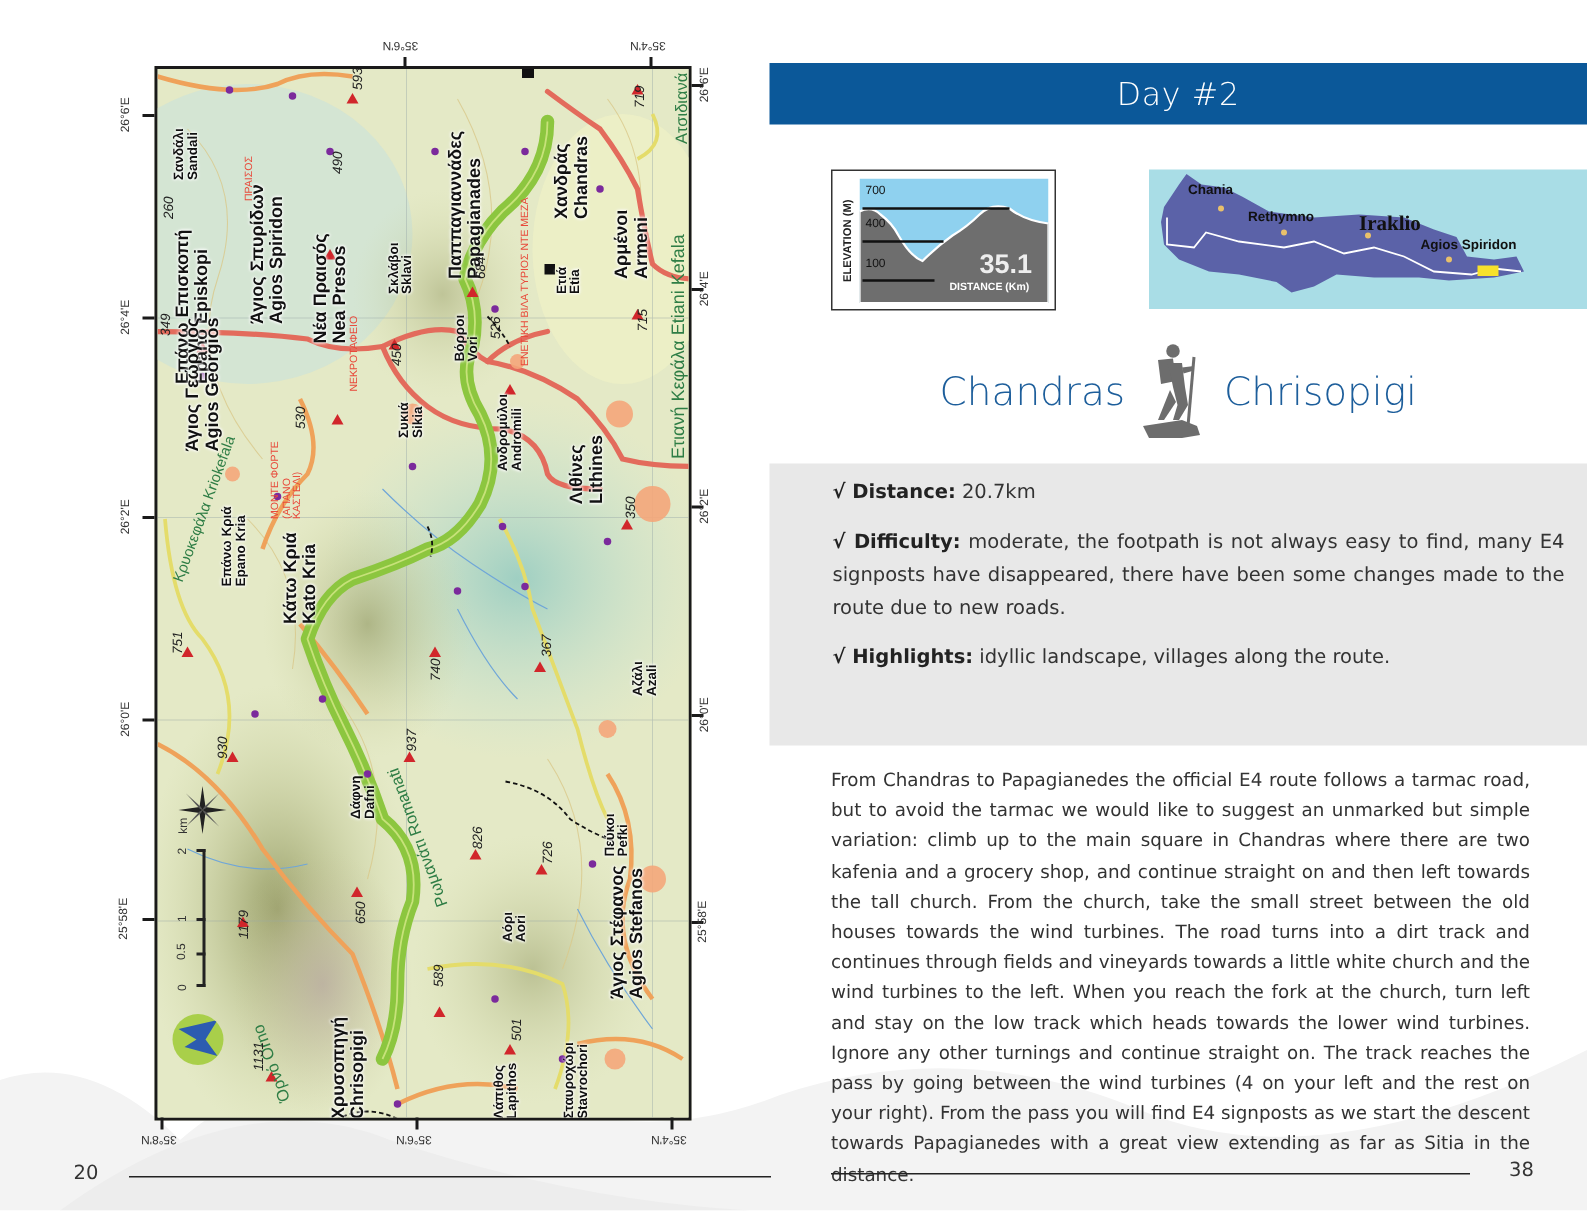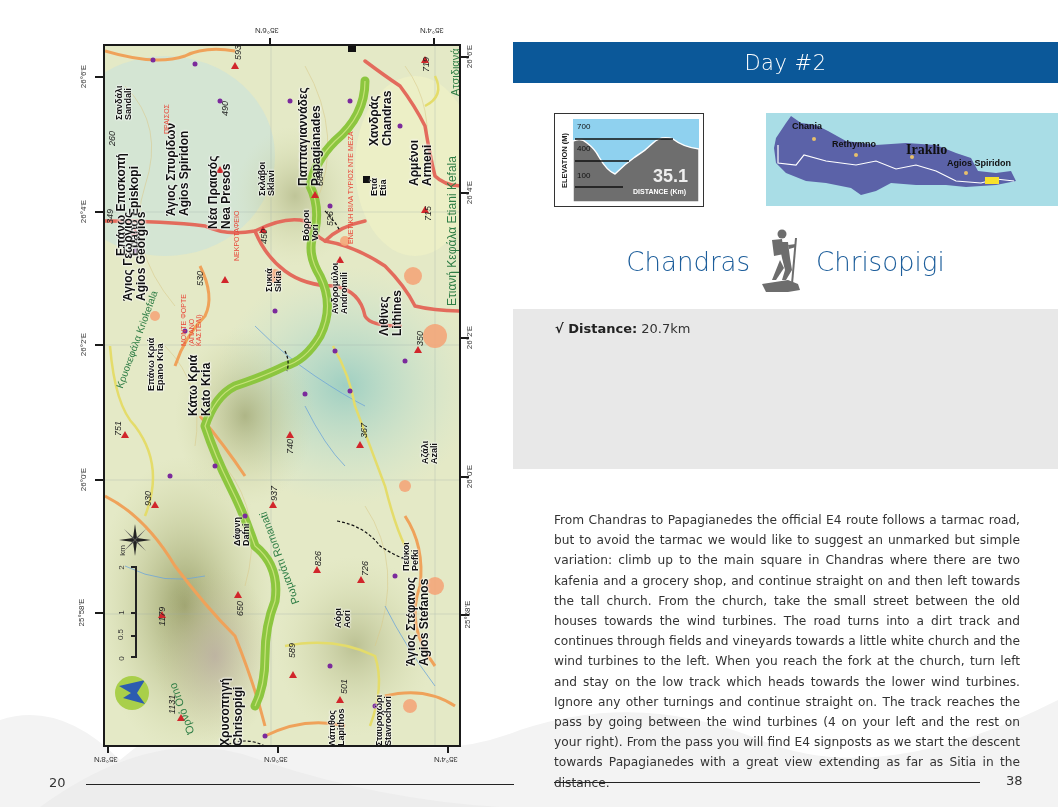--- a/index.html
+++ b/index.html
@@ -22,21 +22,21 @@
 .red-text{position:absolute;font-family:"Liberation Sans",sans-serif;color:#e8493a;font-size:7px;white-space:nowrap;transform:rotate(-90deg);transform-origin:left top;line-height:1.1}
 .page-num{position:absolute;font-family:"DejaVu Sans",sans-serif;font-size:13px;color:#333;z-index:3}
 .rule{position:absolute;height:1px;background:#222;z-index:3}
 
 .day-banner{position:absolute;left:513px;top:42px;width:545px;height:41px;background:#0b5899;color:#fff;display:flex;align-items:center;justify-content:center;font-family:"DejaVu Sans",sans-serif;font-size:21px;font-weight:300;letter-spacing:.5px;z-index:2}
 .elev{position:absolute;left:554px;top:113px;width:150px;height:94px;border:1px solid #333;background:#fff;z-index:2}
 .crete{position:absolute;left:766px;top:113px;width:293px;height:93px;background:#a9dde6;z-index:2}
 .title-row{position:absolute;left:513px;top:222px;width:545px;height:80px;display:flex;align-items:center;justify-content:center;gap:8px;z-index:2}
 .title-row .place{font-family:"DejaVu Sans",sans-serif;font-size:26px;color:#1d5e9b;font-weight:300}
 .hiker{width:50px;height:68px}
-.info-box{position:absolute;left:513px;top:309px;width:545px;height:160px;background:#e8e8e8;z-index:2;padding:9px 15px 0 42px;font-family:"DejaVu Sans",sans-serif;font-size:13px;color:#333}
+.info-box{position:absolute;left:513px;top:309px;width:545px;height:188px;background:#e8e8e8;z-index:2;padding:9px 15px 0 42px;font-family:"DejaVu Sans",sans-serif;font-size:13px;color:#333}
 .info-box p{line-height:22px;margin-bottom:11px;text-align:justify}
 .info-box b{font-weight:bold;color:#222}
 .body-text{position:absolute;left:554px;top:510px;width:466px;font-family:"DejaVu Sans",sans-serif;font-size:12.2px;line-height:20.2px;color:#333;text-align:justify;text-align-last:justify;z-index:2}
 </style>
 </head>
 <body>
 
 <svg class="bgwave" viewBox="0 0 1058 807">
   <path d="M0 807 L0 720 Q60 700 120 760 Q200 690 330 720 Q420 770 520 730 Q640 690 760 740 Q880 790 1058 700 L1058 807Z" fill="#f3f3f3"></path>
   <path d="M40 807 Q160 720 260 760 Q380 800 500 807Z" fill="#ededed"></path>
@@ -444,19 +444,21 @@
         <path d="M22 32 L26 40 L18 52 L14 52Z"></path>
         <path d="M4 56 L30 52 L40 56 L42 62 L30 64 L8 64Z"></path>
       </g>
       <line x1="38" y1="10" x2="34" y2="56" stroke="#6d6d6d" stroke-width="2"></line>
     </svg>
     <span class="place">Chrisopigi</span>
   </div>
 
   <div class="info-box">
     <p><b><span>√</span> <span>Distance:</span></b> <span>20.7km</span></p>
+    <p><b><span>√</span> <span>Difficulty:</span></b> <span>moderate, the footpath is not always easy to find, many E4 signposts have disappeared, there have been some changes made to the route due to new roads.</span></p>
+    <p><b><span>√</span> <span>Highlights:</span></b> <span>idyllic landscape, villages along the route.</span></p>
   </div>
 
   <p class="body-text">From Chandras to Papagianedes the official E4 route follows a tarmac road, but to avoid the tarmac we would like to suggest an unmarked but simple variation: climb up to the main square in Chandras where there are two kafenia and a grocery shop, and continue straight on and then left towards the tall church. From the church, take the small street between the old houses towards the wind turbines. The road turns into a dirt track and continues through fields and vineyards towards a little white church and the wind turbines to the left. When you reach the fork at the church, turn left and stay on the low track which heads towards the lower wind turbines. Ignore any other turnings and continue straight on. The track reaches the pass by going between the wind turbines (4 on your left and the rest on your right). From the pass you will find E4 signposts as we start the descent towards Papagianedes with a great view extending as far as Sitia in the distance.</p>
 
   <div class="rule" style="left:554px;top:782px;width:426px"></div>
   <div class="page-num" style="left:1006px;top:773px">38</div>
 </section>
 
 </body></html>

